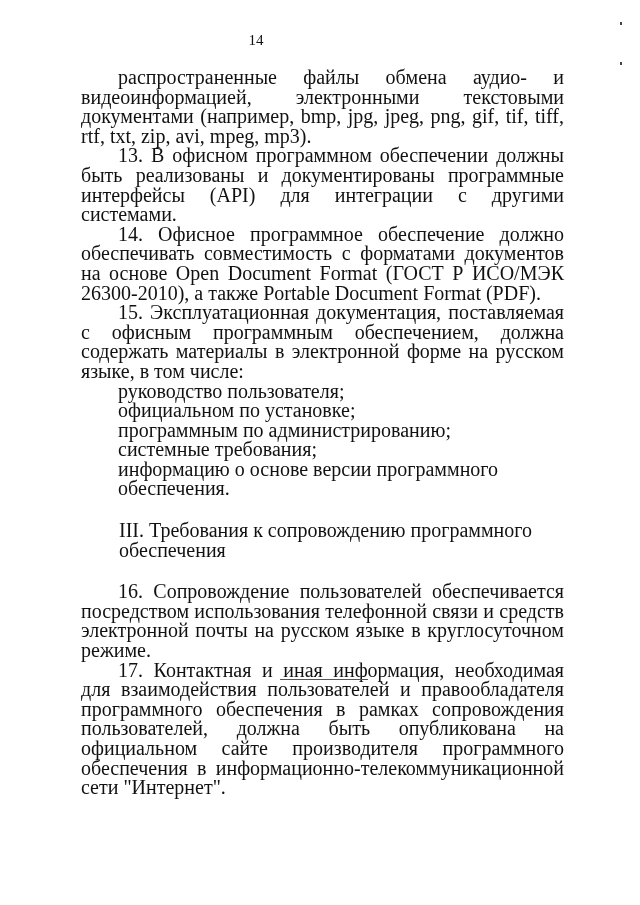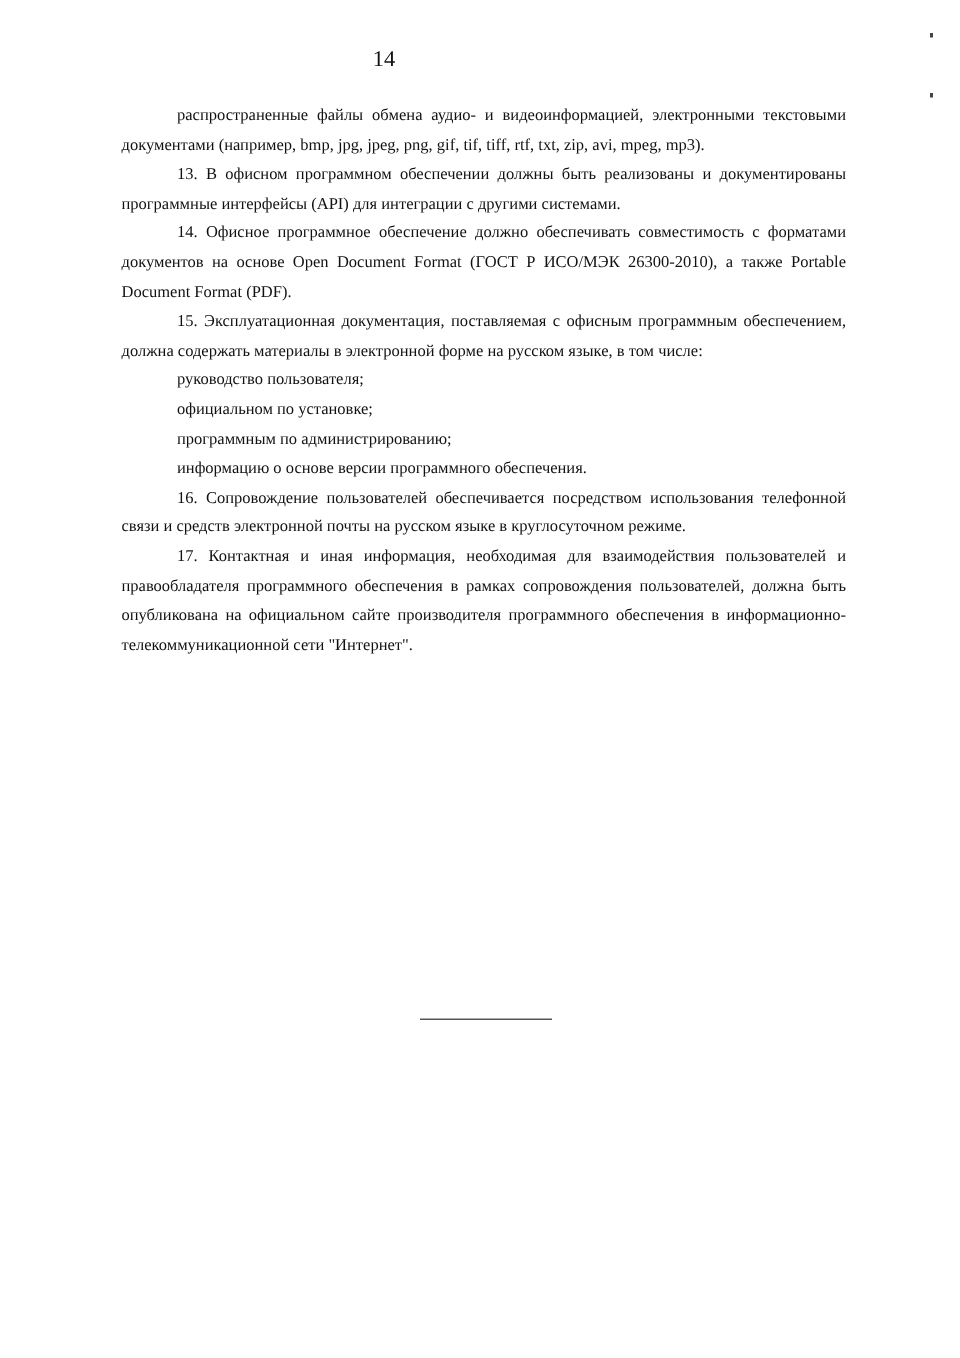--- a/index.html
+++ b/index.html
@@ -1,21 +1,21 @@
 <!DOCTYPE html>
 <html><head>
   <meta charset="utf-8">
   <style>
     html, body { margin: 0; padding: 0; background: #ffffff; }
     body { width: 640px; height: 905px; position: relative; overflow: hidden;
            font-family: "Liberation Serif", serif; color: #111; }
     .page-number { position: absolute; top: 30px; left: 0; width: 512px; text-align: center;
                    font-size: 15px; line-height: 20px; }
     .content { position: absolute; top: 68px; left: 81px; width: 483px;
-               font-size: 11px; line-height: 19.6px; }
+               font-size: 20px; line-height: 19.6px; }
     .p { margin: 0; text-align: justify; text-align-last: left; }
     .p.indent { text-indent: 37px; }
     .list-item { margin: 0; padding-left: 37px; }
     .heading { margin: 22px 0 22px 0; padding-left: 38px; }
     .hr { position: absolute; top: 679px; left: 280px; width: 88px; height: 1px; background: #555; }
     .footer { position: absolute; top: 888px; left: 82px; font-size: 7.5px; line-height: 9px; margin-top: 28px; }
     .mark { position: absolute; left: 620px; width: 2px; height: 3px; background: #444; }
   </style>
 </head>
 <body>
@@ -23,21 +23,23 @@
 <div class="page-number">14</div>
 
 <div class="content">
   <p class="p indent">распространенные файлы обмена аудио- и видеоинформацией, электронными текстовыми документами (например, bmp, jpg, jpeg, png, gif, tif, tiff, rtf, txt, zip, avi, mpeg, mp3).</p>
   <p class="p indent">13. В офисном программном обеспечении должны быть реализованы и документированы программные интерфейсы (API) для интеграции с другими системами.</p>
   <p class="p indent">14. Офисное программное обеспечение должно обеспечивать совместимость с форматами документов на основе Open Document Format (ГОСТ Р ИСО/МЭК 26300-2010), а также Portable Document Format (PDF).</p>
   <p class="p indent">15. Эксплуатационная документация, поставляемая с офисным программным обеспечением, должна содержать материалы в электронной форме на русском языке, в том числе:</p>
   <p class="list-item">руководство пользователя;</p>
   <p class="list-item">официальном по установке;</p>
   <p class="list-item">программным по администрированию;</p>
+  <p class="list-item">системные требования;</p>
   <p class="list-item">информацию о основе версии программного обеспечения.</p>
+  <p class="heading">III. Требования к сопровождению программного обеспечения</p>
   <p class="p indent">16. Сопровождение пользователей обеспечивается посредством использования телефонной связи и средств электронной почты на русском языке в круглосуточном режиме.</p>
   <p class="p indent">17. Контактная и иная информация, необходимая для взаимодействия пользователей и правообладателя программного обеспечения в рамках сопровождения пользователей, должна быть опубликована на официальном сайте производителя программного обеспечения в информационно-телекоммуникационной сети "Интернет".</p>
 </div>
 
 <div class="hr"></div>
 
 <div class="footer">27012340.doc</div>
 
 <div class="mark" style="top:22px;"></div>
 <div class="mark" style="top:62px;"></div>

